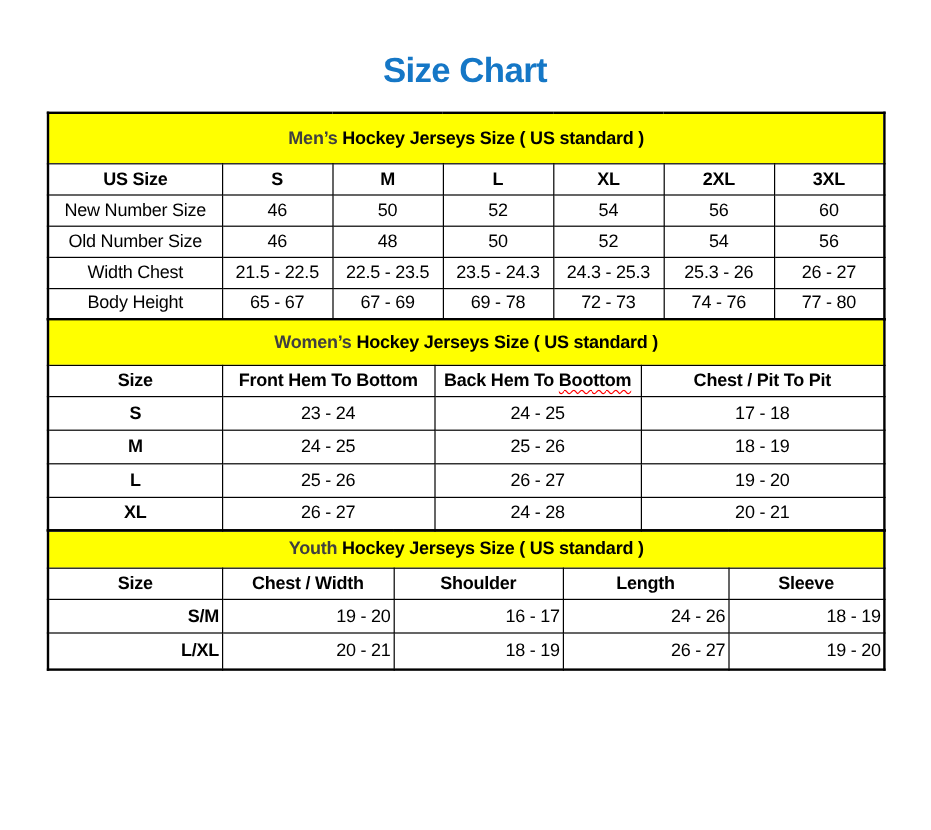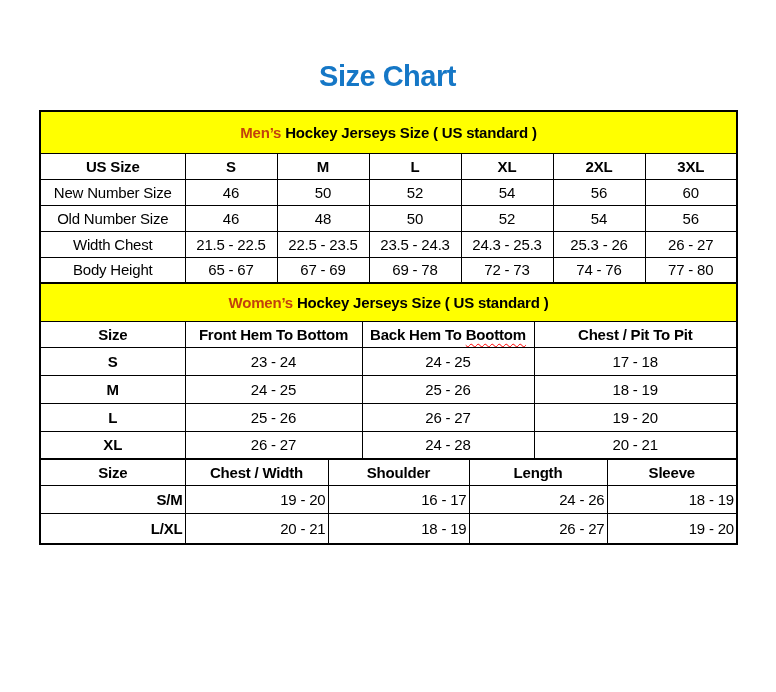--- a/index.html
+++ b/index.html
@@ -3,40 +3,40 @@
 <meta charset="utf-8">
 <style>
   * { box-sizing: border-box; }
   html, body { margin: 0; padding: 0; background: #ffffff; }
   .page {
     width: 776px; height: 692px; position: relative; overflow: hidden;
     background: #ffffff; color: #000;
     font-family: "Liberation Sans", sans-serif;
   }
   .page-title {
-    margin: 0 0 0 39px; padding-top: 60px; padding-bottom: 17px;
+    margin: 0 0 0 39px; padding-top: 43px; padding-bottom: 17px;
     width: 697px; text-align: center;
     font-size: 29px; font-weight: 700; letter-spacing: -0.5px;
     color: #1577C6;
   }
   table.size-table {
     border-collapse: collapse; table-layout: fixed;
     margin-left: 39px; border: 2px solid #000;
   }
   table.size-table + table.size-table { margin-top: -2px; }
   .size-table td {
     border: 1px solid #000; text-align: center; vertical-align: middle;
     font-size: 15px; letter-spacing: -0.2px; padding: 0 2px;
     white-space: nowrap; overflow: hidden;
   }
   .band-cell { background: #FFFF00; font-weight: 700; font-size: 17px; letter-spacing: -0.2px; }
   .men   .band-cell { height: 42px; }
   .women .band-cell { height: 38px; }
   .youth .band-cell { height: 31px; }
-  .band-red { color: #c2410c; }
+  .band-red { color: #404040; }
   .head-cell { font-weight: 700; height: 26px; }
   .men   .val-cell, .men .label-cell { height: 26px; }
   .women .val-cell, .women .size-cell { height: 28px; }
   .youth .val-cell, .youth .size-cell { height: 28px; text-align: right; }
   .youth tr:last-child td { height: 31px; }
   .label-cell { font-weight: 400; }
   .size-cell  { font-weight: 700; }
   .val-cell   { font-weight: 400; }
   .misspelled {
     text-decoration: underline wavy #FF0000;
@@ -163,20 +163,25 @@
 
   <table class="size-table youth">
     <colgroup>
       <col style="width:145px">
         <col style="width:143px">
         <col style="width:141px">
         <col style="width:138px">
         <col style="width:130px">
     </colgroup>
     <tbody>
+        <tr>
+      <td class="band-cell" colspan="5">
+        <span class="band-red">Youth</span><span> Hockey Jerseys Size ( US standard )</span>
+      </td>
+    </tr>
     <tr>
       <td class="head-cell">Size</td>
       <td class="head-cell">Chest / Width</td>
       <td class="head-cell">Shoulder</td>
       <td class="head-cell">Length</td>
       <td class="head-cell">Sleeve</td>
     </tr>
     <tr>
       <td class="size-cell">S/M</td>
       <td class="val-cell">19 - 20</td>

